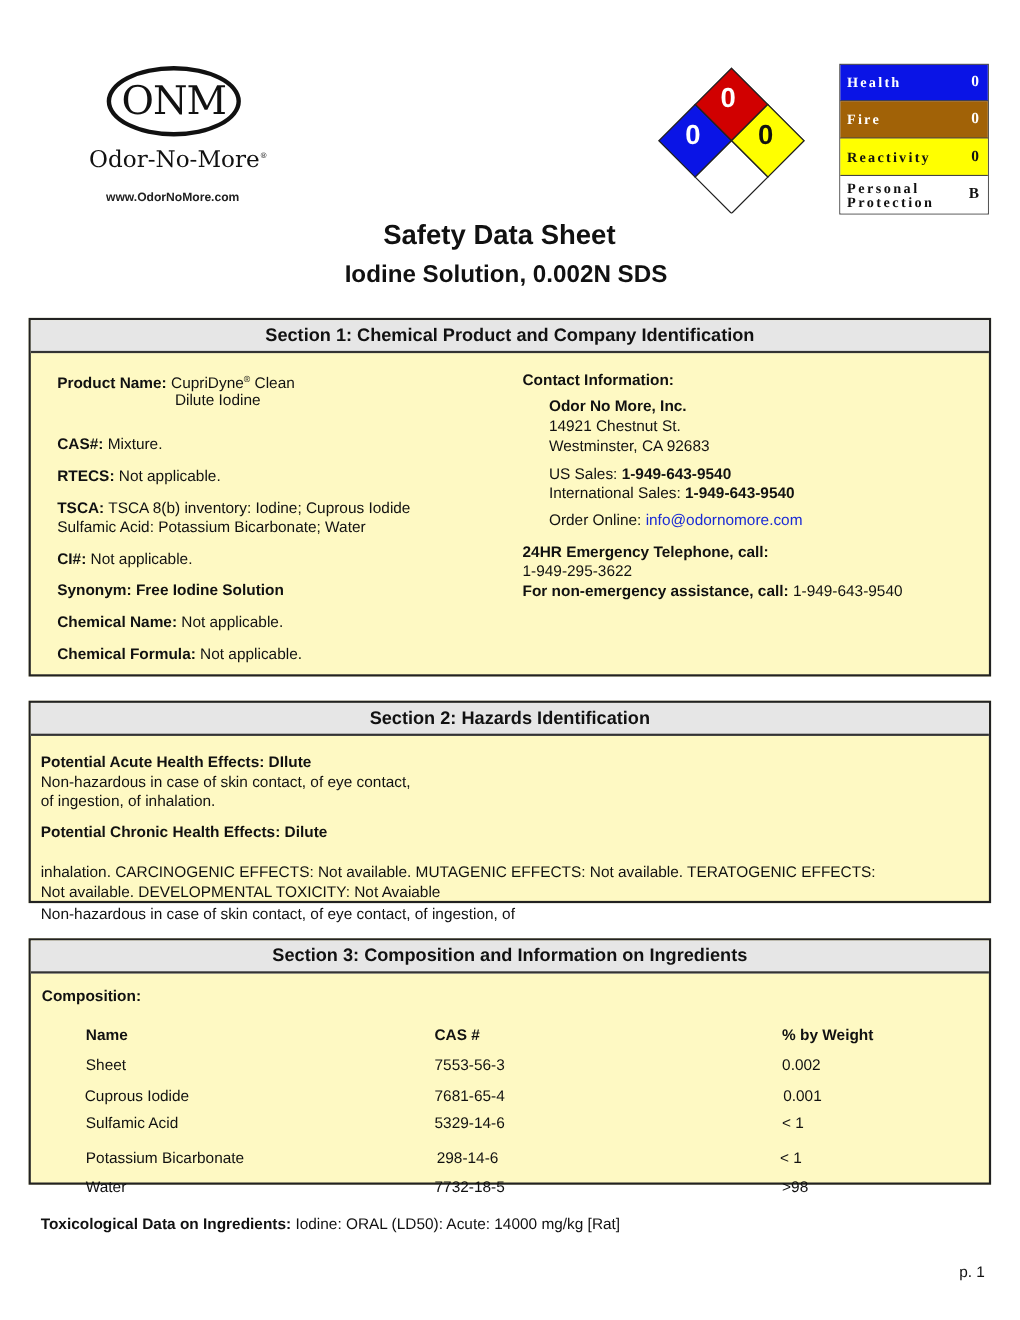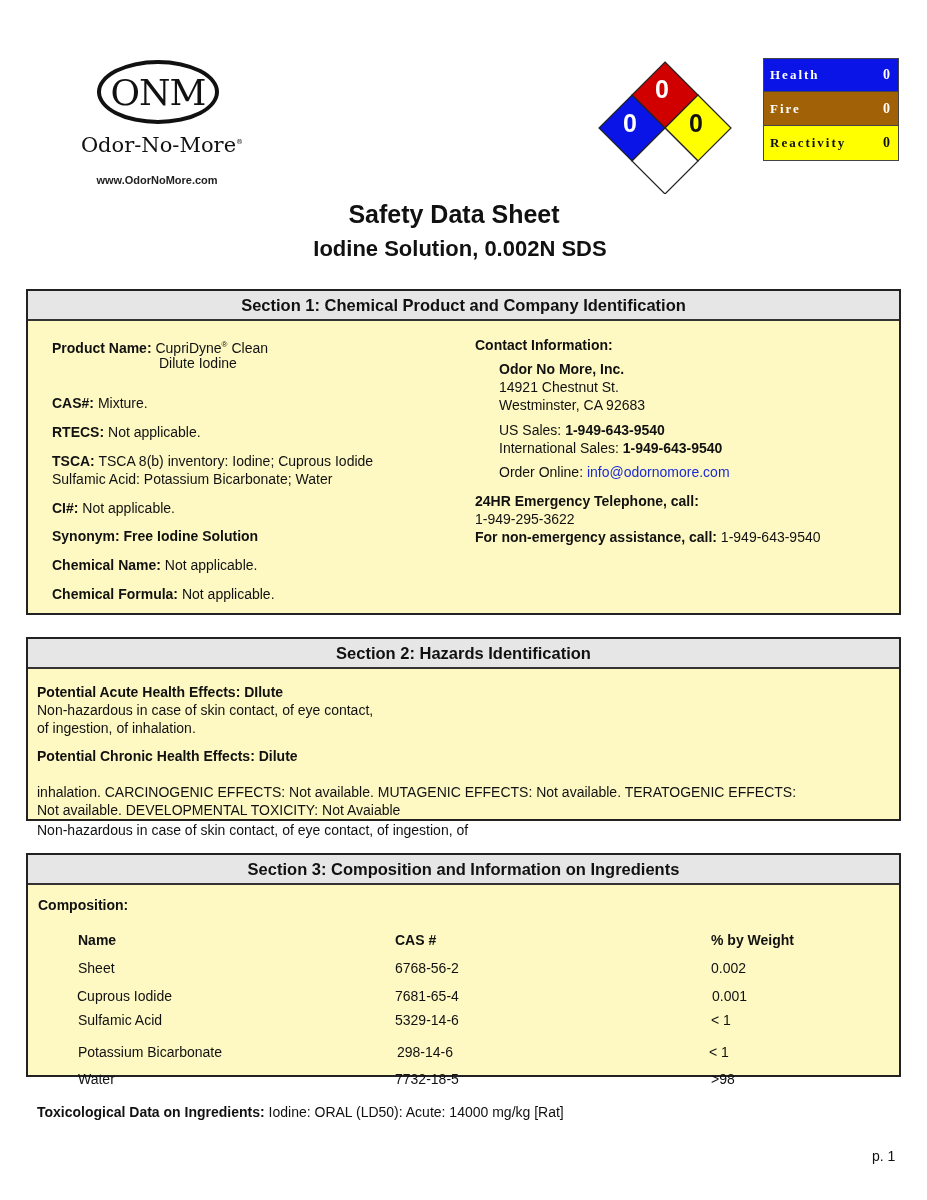--- a/index.html
+++ b/index.html
@@ -75,20 +75,27 @@
     <span class="hmis-val">0</span>
   </div>
   <div class="hmis-row r-fire">
     <span class="hmis-label">Fire</span>
     <span class="hmis-val">0</span>
   </div>
   <div class="hmis-row r-react">
     <span class="hmis-label">Reactivity</span>
     <span class="hmis-val">0</span>
   </div>
+  <div class="hmis-row r-pp">
+    <span class="hmis-label">
+      <span>Personal</span><br>
+      <span>Protection</span>
+    </span>
+    <span class="hmis-val">B</span>
+  </div>
 </div>
 
 <div class="abs title1">Safety Data Sheet</div>
 <div class="abs title2">Iodine Solution, 0.002N SDS</div>
 
 <div class="abs section" style="top:289px;height:326px;">
   <div class="sec-head">Section 1: Chemical Product and Company Identification</div>
   <div class="sec-body">
 
     <div class="txt" style="left:24px;top:15px;">
@@ -156,21 +163,21 @@
   <div class="sec-head">Section 3: Composition and Information on Ingredients</div>
   <div class="sec-body">
     <div class="txt b" style="left:10px;top:11px;">Composition:</div>
 
     <div class="txt b" style="left:50px;top:46px;">Name</div>
     <div class="txt b" style="left:367px;top:46px;">CAS #</div>
     <div class="txt b" style="left:683px;top:46px;">% by Weight</div>
 
     <div>
       <div class="txt" style="left:50px;top:74px;">Sheet</div>
-      <div class="txt" style="left:367px;top:74px;">6768-56-2</div>
+      <div class="txt" style="left:367px;top:74px;">7553-56-3</div>
       <div class="txt" style="left:683px;top:74px;">0.002</div>
     </div>
     <div>
       <div class="txt" style="left:49px;top:102px;">Cuprous Iodide</div>
       <div class="txt" style="left:367px;top:102px;">7681-65-4</div>
       <div class="txt" style="left:684px;top:102px;">0.001</div>
     </div>
     <div>
       <div class="txt" style="left:50px;top:126px;">Sulfamic Acid</div>
       <div class="txt" style="left:367px;top:126px;">5329-14-6</div>

